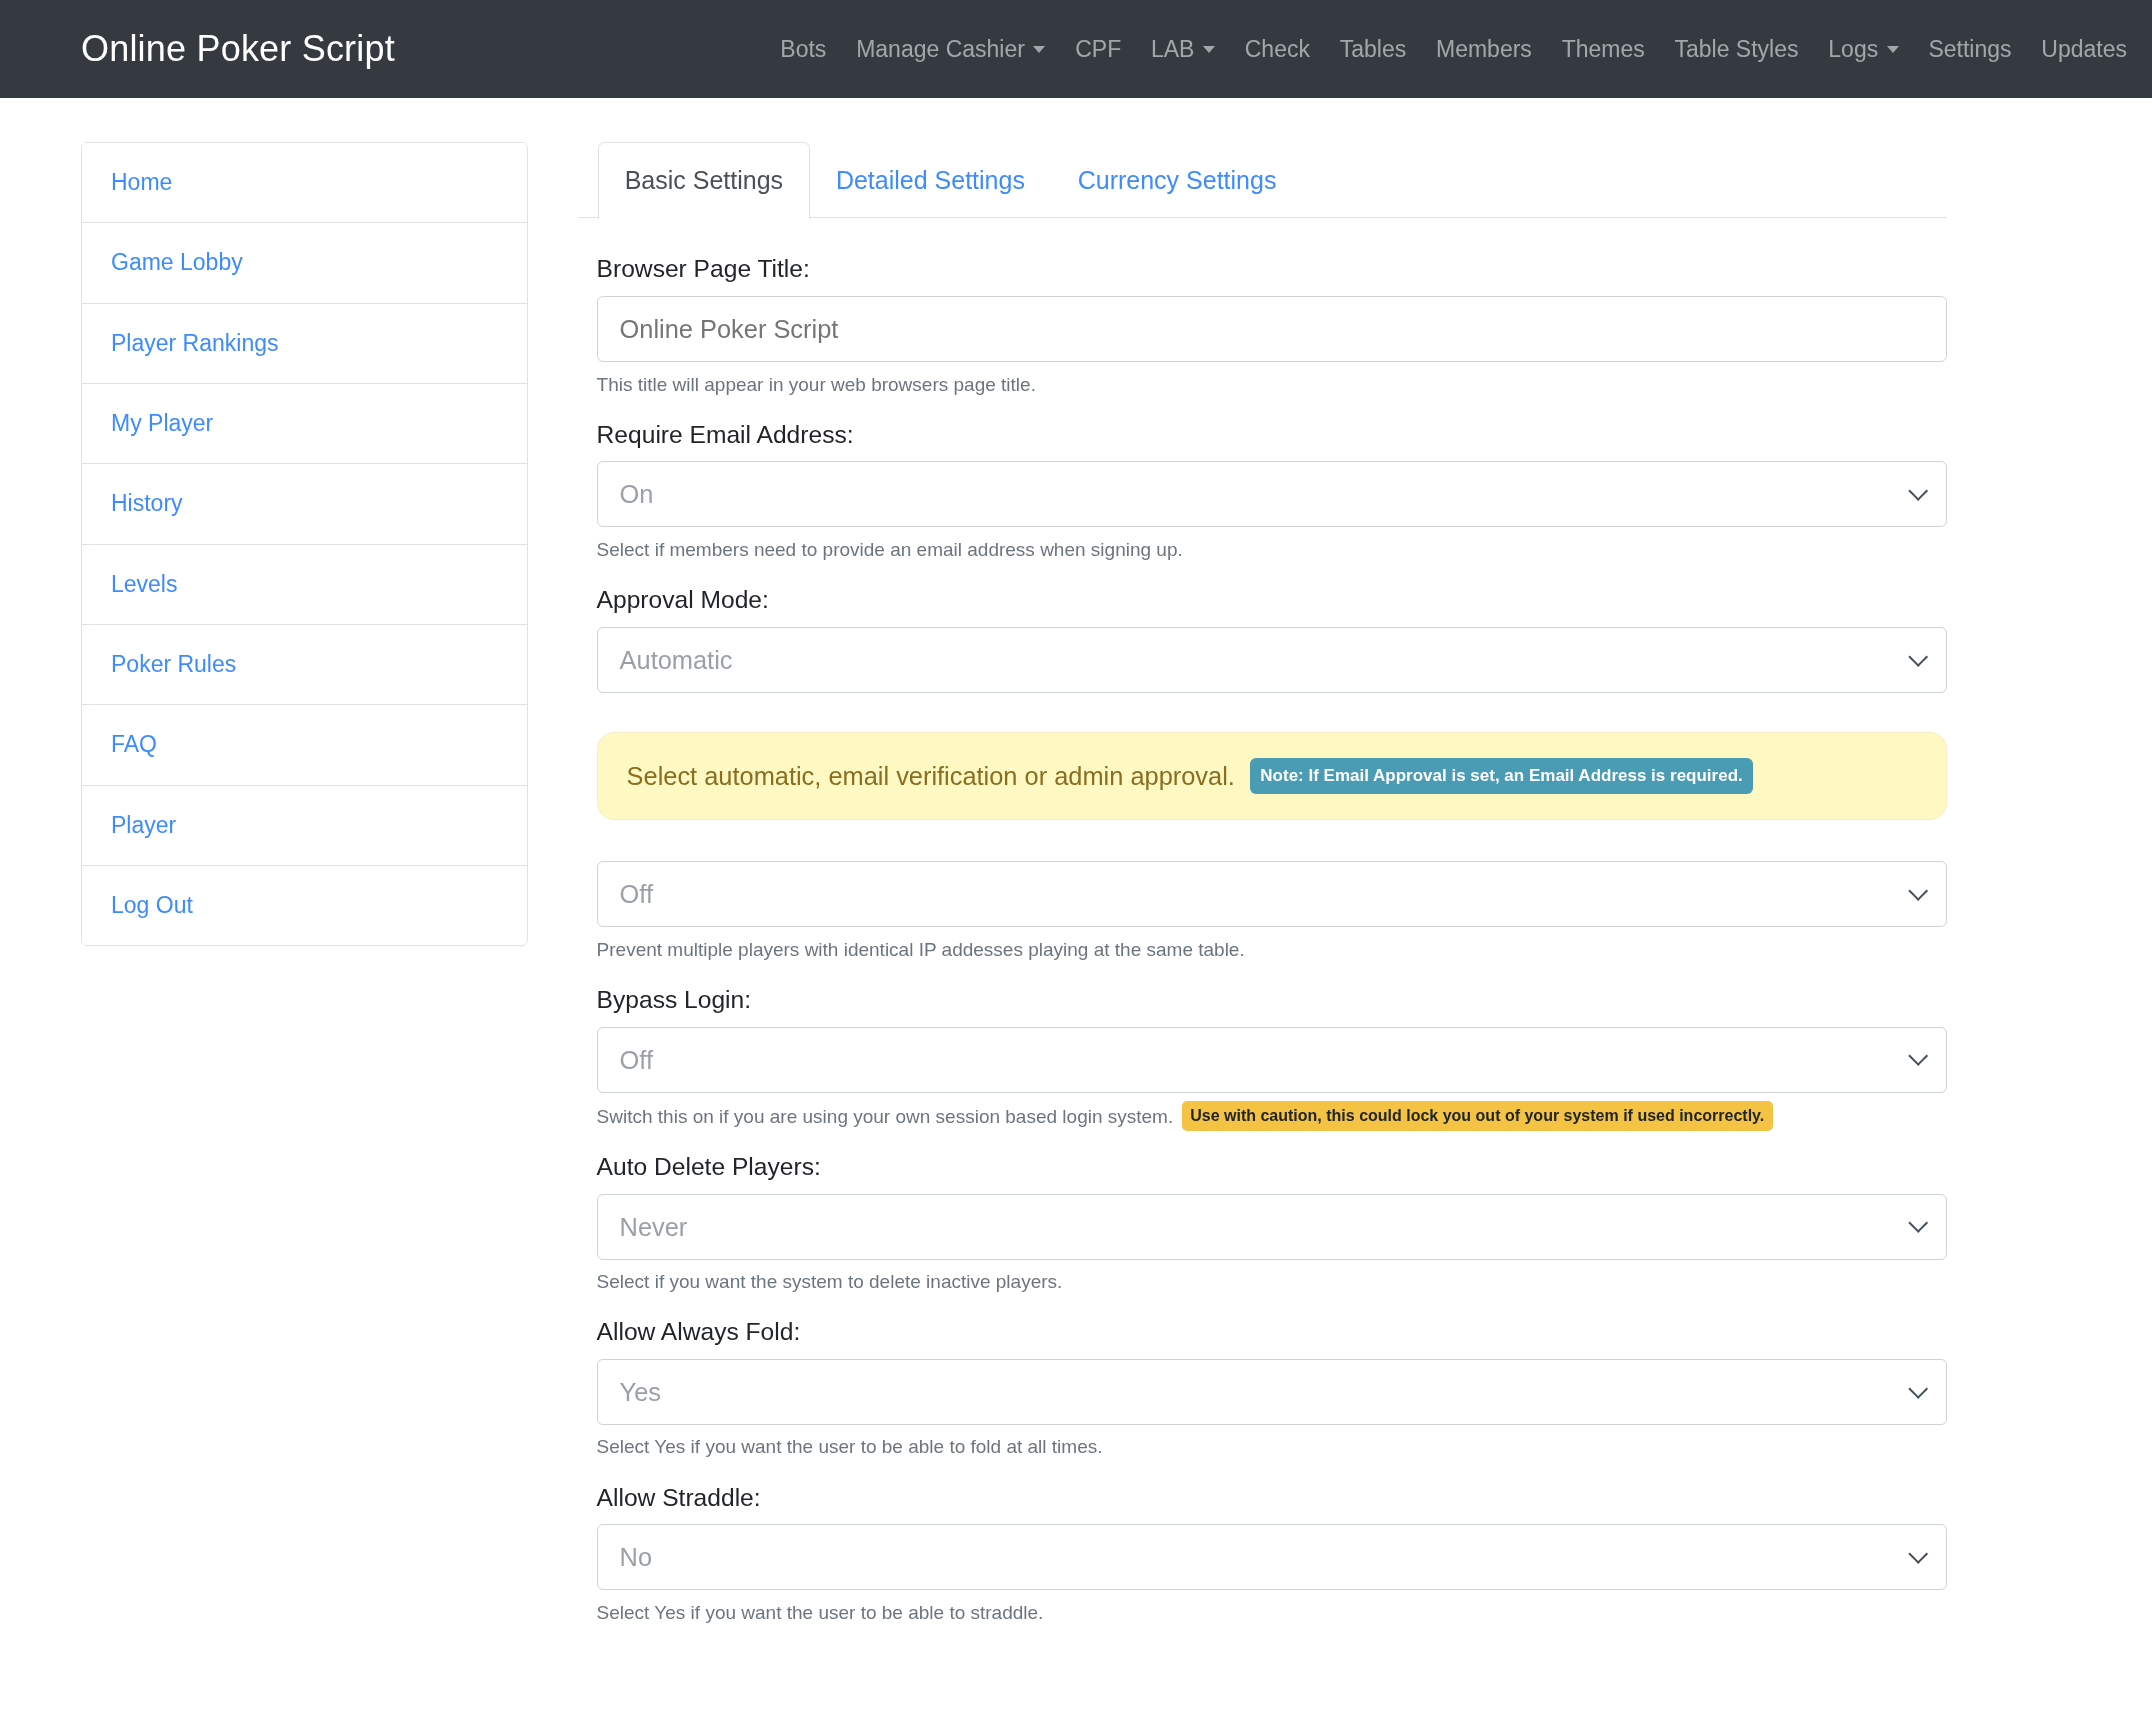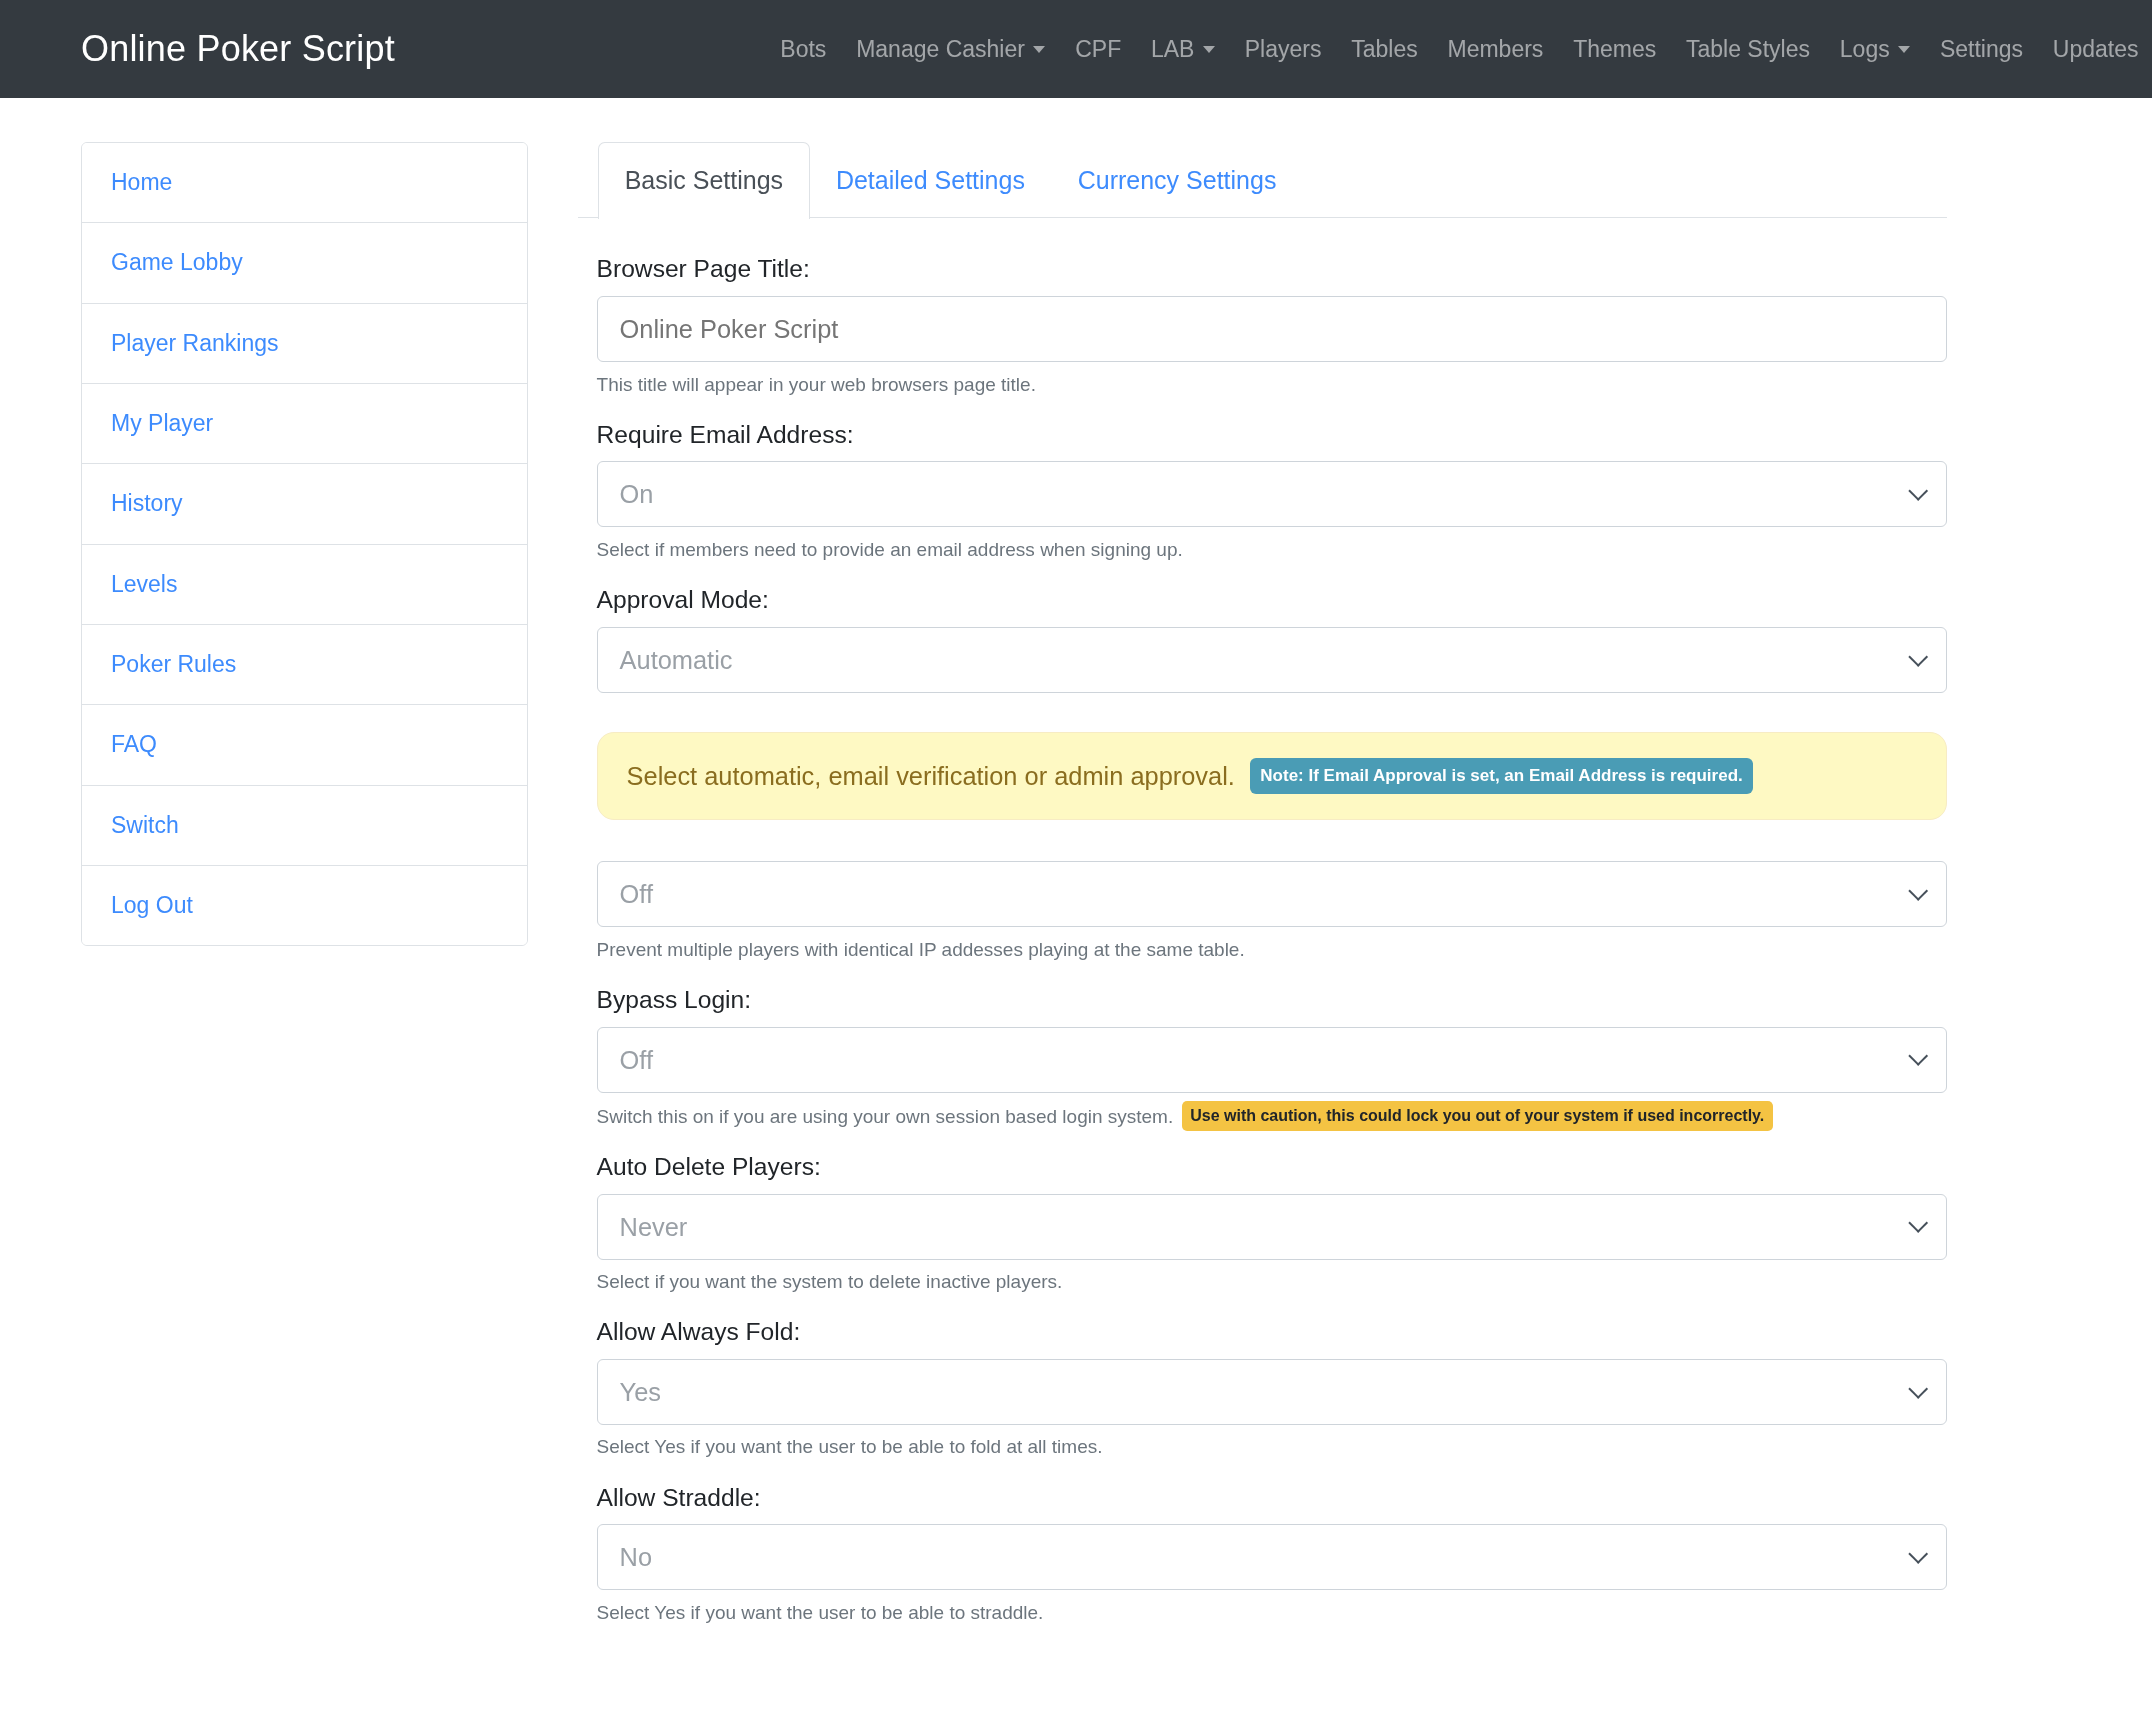--- a/index.html
+++ b/index.html
@@ -215,21 +215,21 @@
         <span class="caret"></span>
       </a>
     <a class="nav-item" href="#">
         <span>CPF</span>
       </a>
     <a class="nav-item" href="#">
         <span>LAB</span>
         <span class="caret"></span>
       </a>
     <a class="nav-item" href="#">
-        <span>Players</span>
+        <span>Check</span>
       </a>
     <a class="nav-item" href="#">
         <span>Tables</span>
       </a>
     <a class="nav-item" href="#">
         <span>Members</span>
       </a>
     <a class="nav-item" href="#">
         <span>Themes</span>
       </a>
@@ -253,21 +253,21 @@
 
   <div class="sidebar">
     <a class="side-item" href="#">Home</a>
     <a class="side-item" href="#">Game Lobby</a>
     <a class="side-item" href="#">Player Rankings</a>
     <a class="side-item" href="#">My Player</a>
     <a class="side-item" href="#">History</a>
     <a class="side-item" href="#">Levels</a>
     <a class="side-item" href="#">Poker Rules</a>
     <a class="side-item" href="#">FAQ</a>
-    <a class="side-item" href="#">Switch</a>
+    <a class="side-item" href="#">Player</a>
     <a class="side-item" href="#">Log Out</a>
   </div>
 
   <div class="main">
 
     <div class="tabs">
       <a class="tab active" href="#">Basic Settings</a>
       <a class="tab" href="#">Detailed Settings</a>
       <a class="tab" href="#">Currency Settings</a>
     </div>

